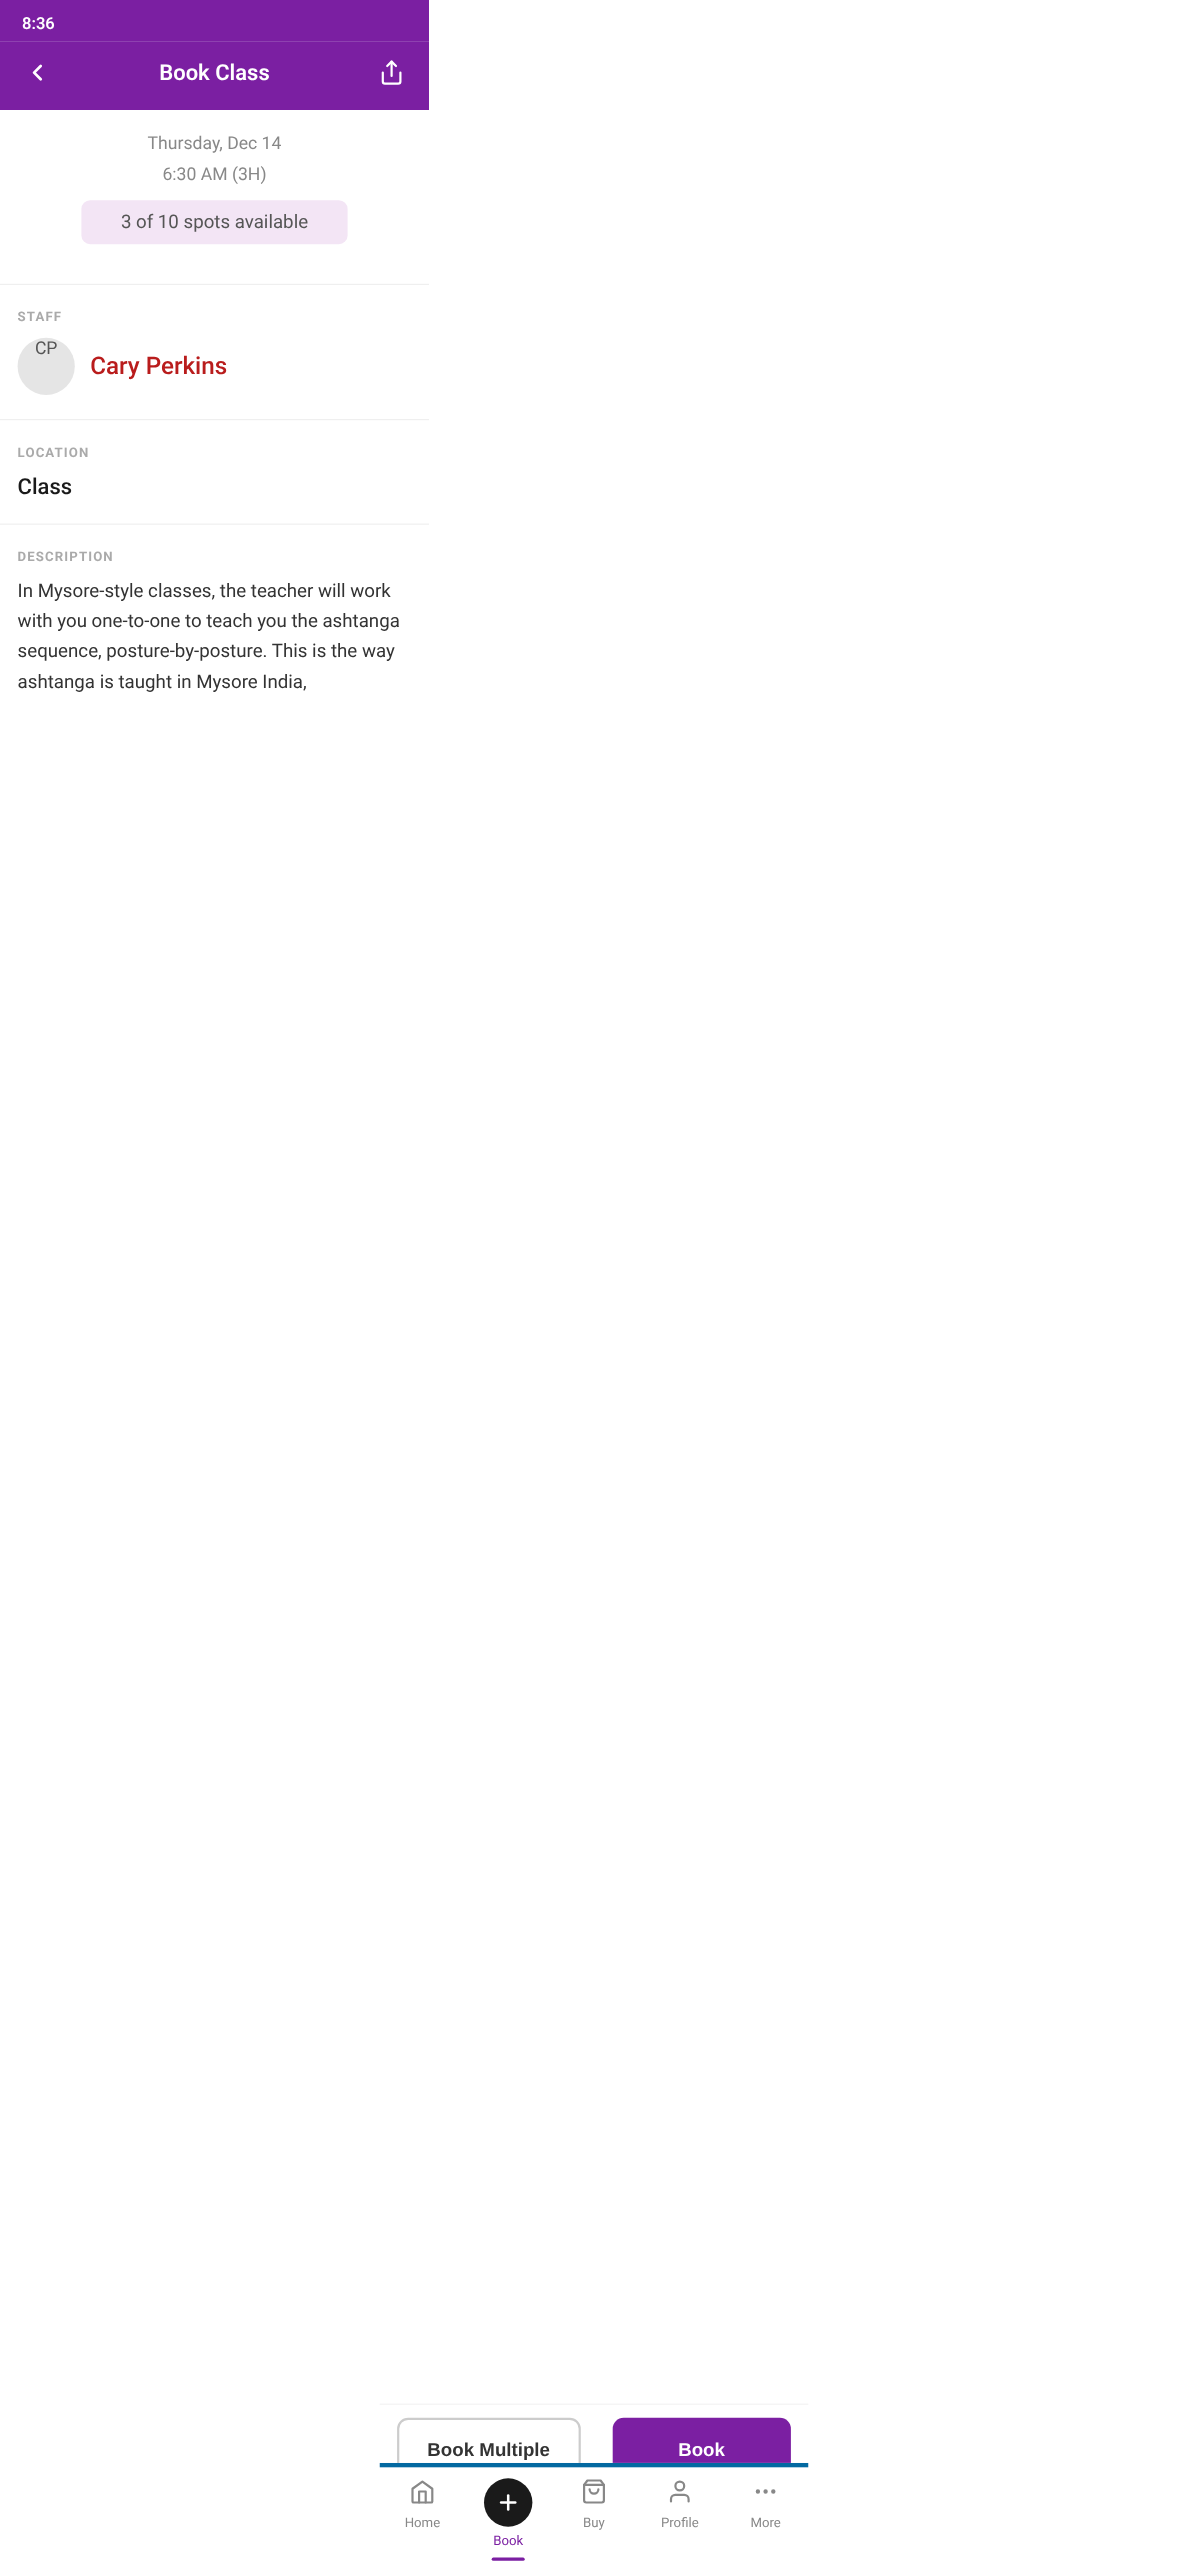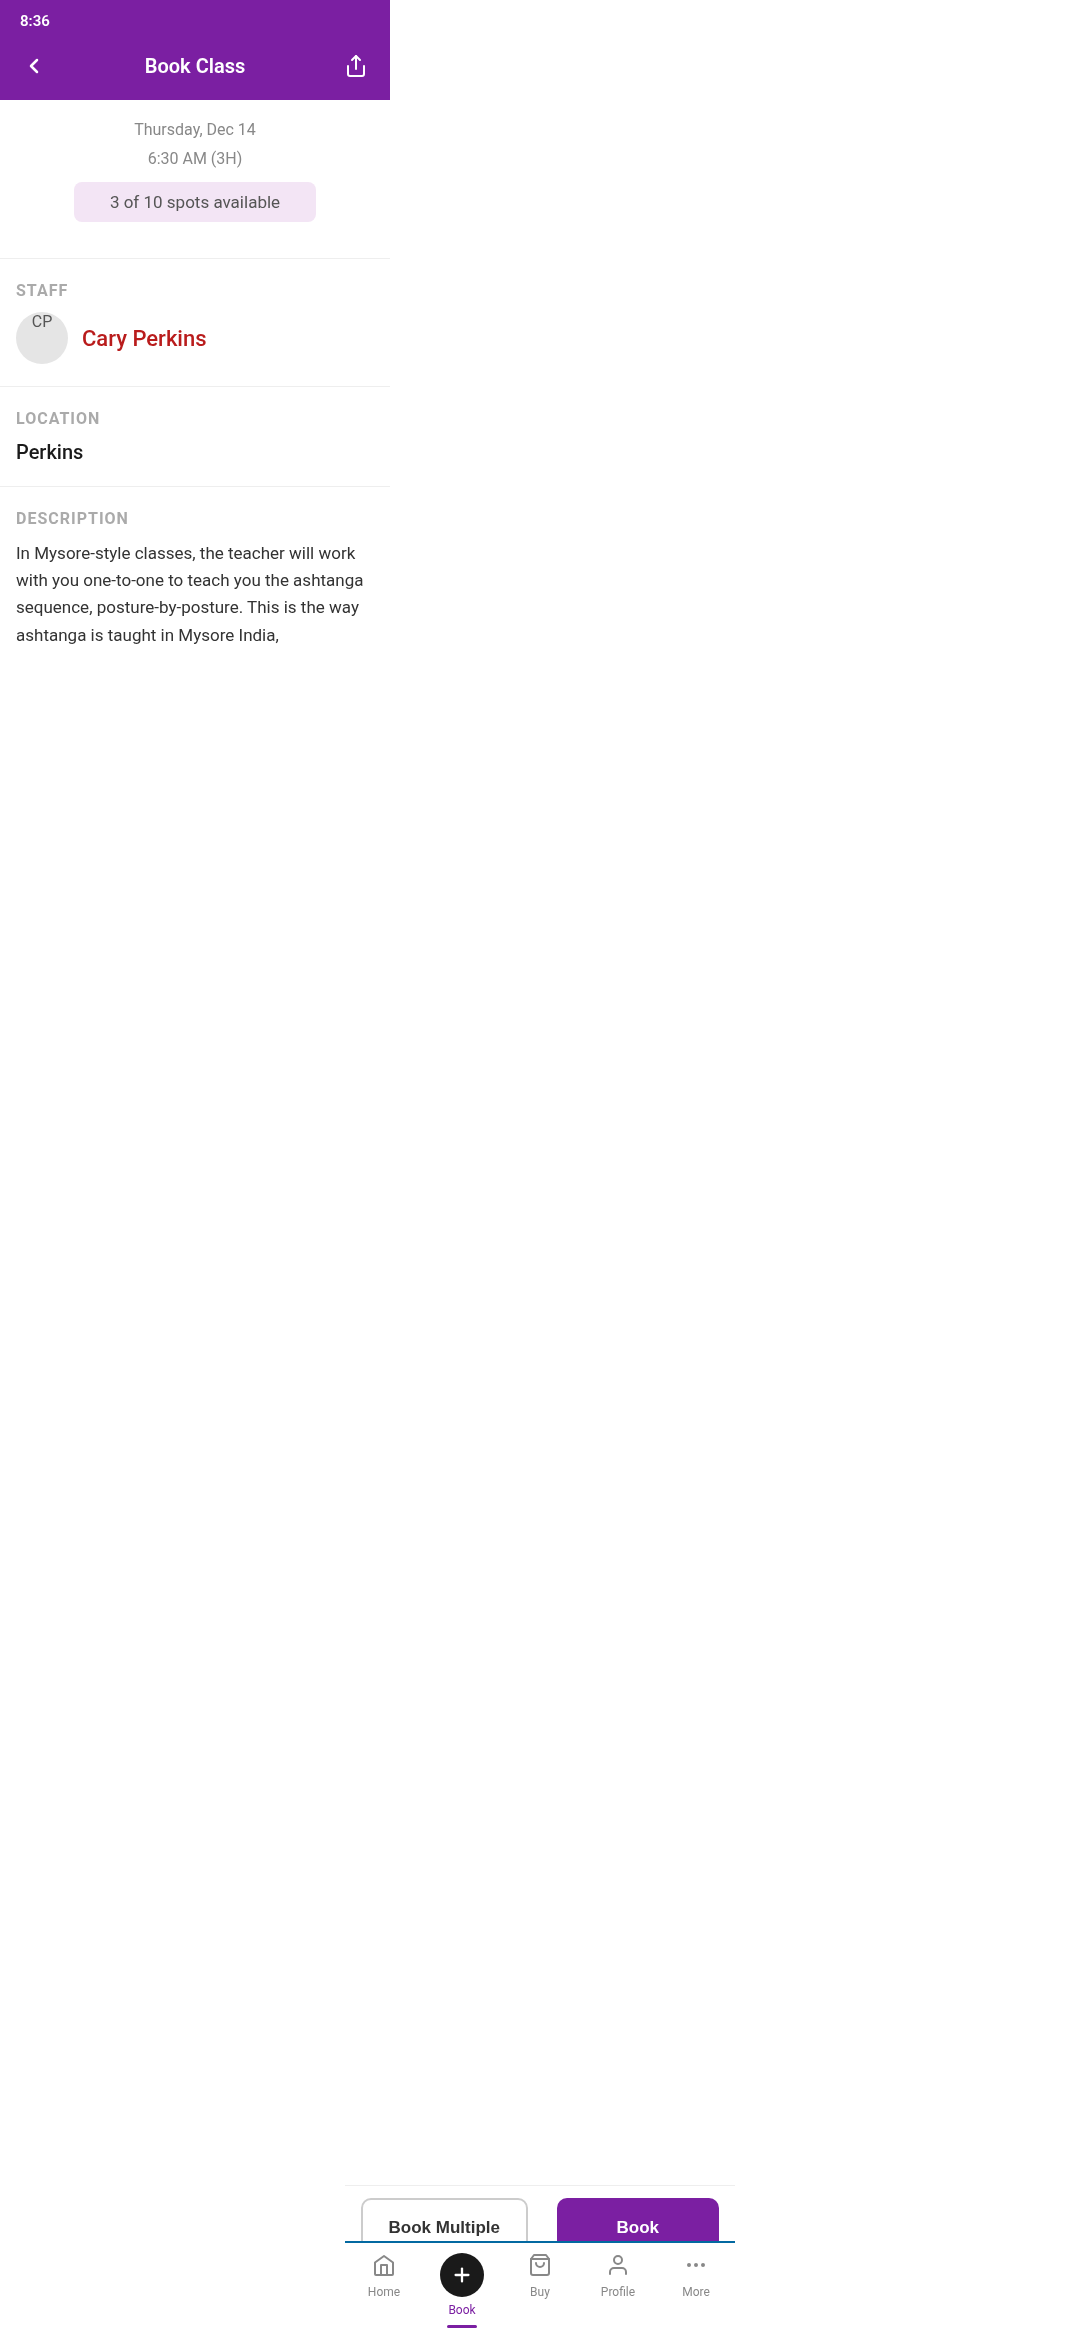--- a/index.html
+++ b/index.html
@@ -96,21 +96,21 @@
       margin: 6px 0;
     }
 
     
     .section {
       padding: 16px 16px;
       text-align: left;
     }
 
     .section-label {
-      font-size: 16px;
+      font-size: 12px;
       font-weight: 700;
       color: #aaa;
       letter-spacing: 1px;
       text-transform: uppercase;
       margin-bottom: 12px;
     }
 
     
     .staff-row {
       display: flex;
@@ -195,21 +195,21 @@
     
     .bottom-nav {
       position: fixed;
       bottom: 0;
       left: 0;
       right: 0;
       width: 100%;
       max-width: 390px;
       margin: 0 auto;
       background: white;
-      border-top: 2px solid #0369a1;
+      border-top: 4px solid #0369a1;
       display: flex;
       justify-content: space-around;
       padding: 8px 0 10px;
       z-index: 100;
     }
 
     .nav-item {
       display: flex;
       flex-direction: column;
       align-items: center;
@@ -299,21 +299,21 @@
       <span>CP</span>
     </div>
     <span class="staff-name">Cary Perkins</span>
   </div>
 </div>
 
 <div class="divider"></div>
 
 <div class="section">
   <div class="section-label">LOCATION</div>
-  <div class="location-name">Perkins</div>
+  <div class="location-name">Class</div>
 </div>
 
 <div class="divider"></div>
 
 <div class="section">
   <div class="section-label">DESCRIPTION</div>
   <div class="description-text">In Mysore-style classes, the teacher will work with you one-to-one to teach you the ashtanga sequence, posture-by-posture. This is the way ashtanga is taught in Mysore India,</div>
 </div>
 
 <div style="height: 140px;"></div>

